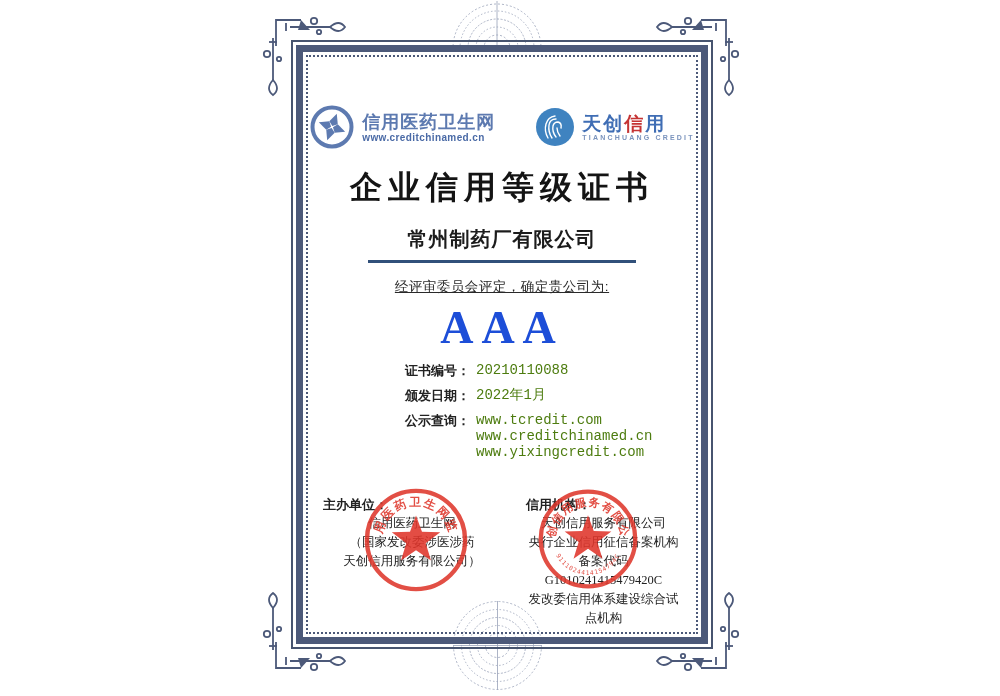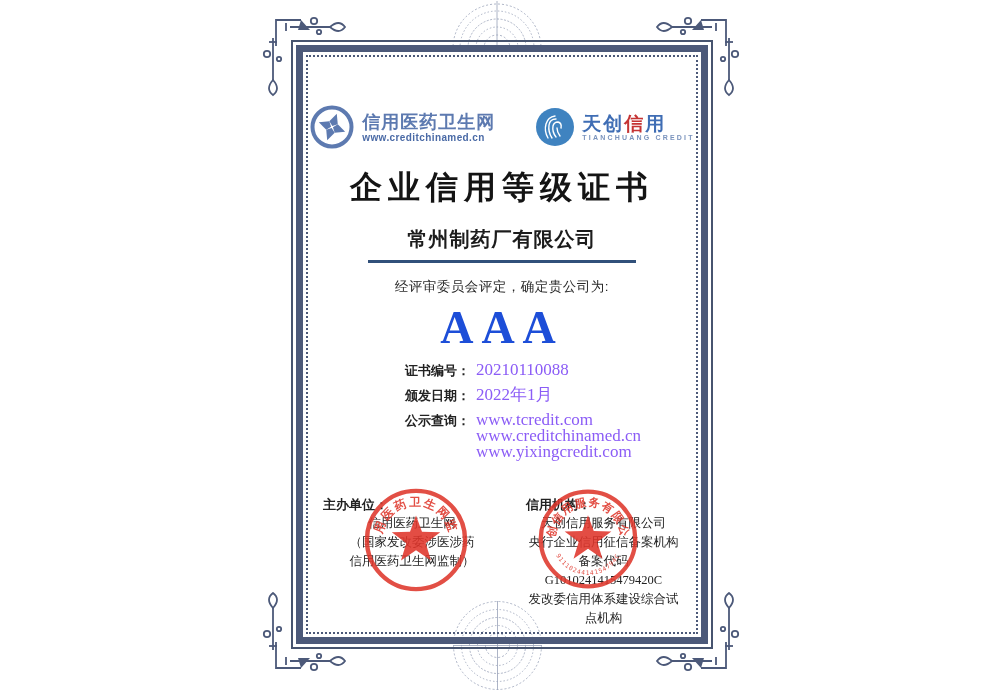--- a/index.html
+++ b/index.html
@@ -33,32 +33,32 @@
   .logo1-url  { font-size:10px; font-weight:bold; color:#4a6aa6; letter-spacing:.4px; }
   .logo2-name { font-size:19px; font-weight:bold; letter-spacing:2px; line-height:21px; }
   .logo2-name .b { color:#3f6db4; } .logo2-name .r { color:#c53434; }
   .logo2-sub  { font-size:7px; font-weight:bold; color:#7a93bd; letter-spacing:2.2px; }
   .title {
     margin-top:16px; font-family:"Liberation Serif", serif; font-weight:900;
     font-size:32px; letter-spacing:6px; color:#141414; white-space:nowrap;
   }
   .company { margin-top:16px; font-size:20px; font-weight:bold; color:#1c1c1c; letter-spacing:1px; }
   .rule { width:268px; margin:7px auto 0; border-top:3px solid #31507a; }
-  .statement { margin-top:15px; font-size:13.5px; color:#2a2a2a; letter-spacing:.5px; }
+  .statement { margin-top:15px; font-size:13.5px; color:#2a2a2a; letter-spacing:.5px;text-decoration:underline; }
   .rating {
     margin-top:8px; font-family:"Liberation Serif", serif; font-weight:900;
     font-size:46px; color:#1d4ed8; letter-spacing:8px; line-height:48px;
   }
   .fields { margin:10px 0 0 96px; text-align:left; }
   .field-row { display:flex; align-items:flex-start; margin-bottom:7px; }
   .field-label {
     font-family:"Liberation Serif", serif; font-size:13px; font-weight:bold;
     color:#222; white-space:nowrap; margin-right:6px;
   }
-  .field-values { font-family:Liberation Serif, serif; font-size:17px; color:#8b5cf6; line-height:16px; }
+  .field-values { font-family:Liberation Mono, monospace; font-size:14px; color:#4d7c0f; line-height:16px; }
   .footer { display:flex; margin-top:36px; padding:0 14px; text-align:left;gap:25px; }
   .fcol { font-family:"Liberation Serif", serif; color:#222; }
   .fcol .flabel { font-size:13px; font-weight:bold; }
   .fcol .fline { font-size:12.5px; line-height:19px; text-align:center; }
   .fcol-left  { width:178px; }
   .fcol-right { flex:1; }
   
   .seal { position:absolute; z-index:6; opacity:.88; }
   .seal-left  { left:362px; top:486px; }
   .seal-right { left:536px; top:487px; }
@@ -222,21 +222,21 @@
           <div>www.yixingcredit.com</div>
         </span>
       </div>
     </div>
 
     <div class="footer">
       <div class="fcol fcol-left">
         <div class="flabel">主办单位：</div>
         <div class="fline">信用医药卫生网</div>
         <div class="fline">（国家发改委涉医涉药</div>
-        <div class="fline">信用医药卫生网监制）</div>
+        <div class="fline">天创信用服务有限公司）</div>
       </div>
       <div class="fcol fcol-right">
         <div class="flabel">信用机构：</div>
         <div class="fline">天创信用服务有限公司</div>
         <div class="fline">央行企业信用征信备案机构</div>
         <div class="fline">备案代码 G1010241415479420C</div>
         <div class="fline">发改委信用体系建设综合试点机构</div>
       </div>
     </div>
   </div>

